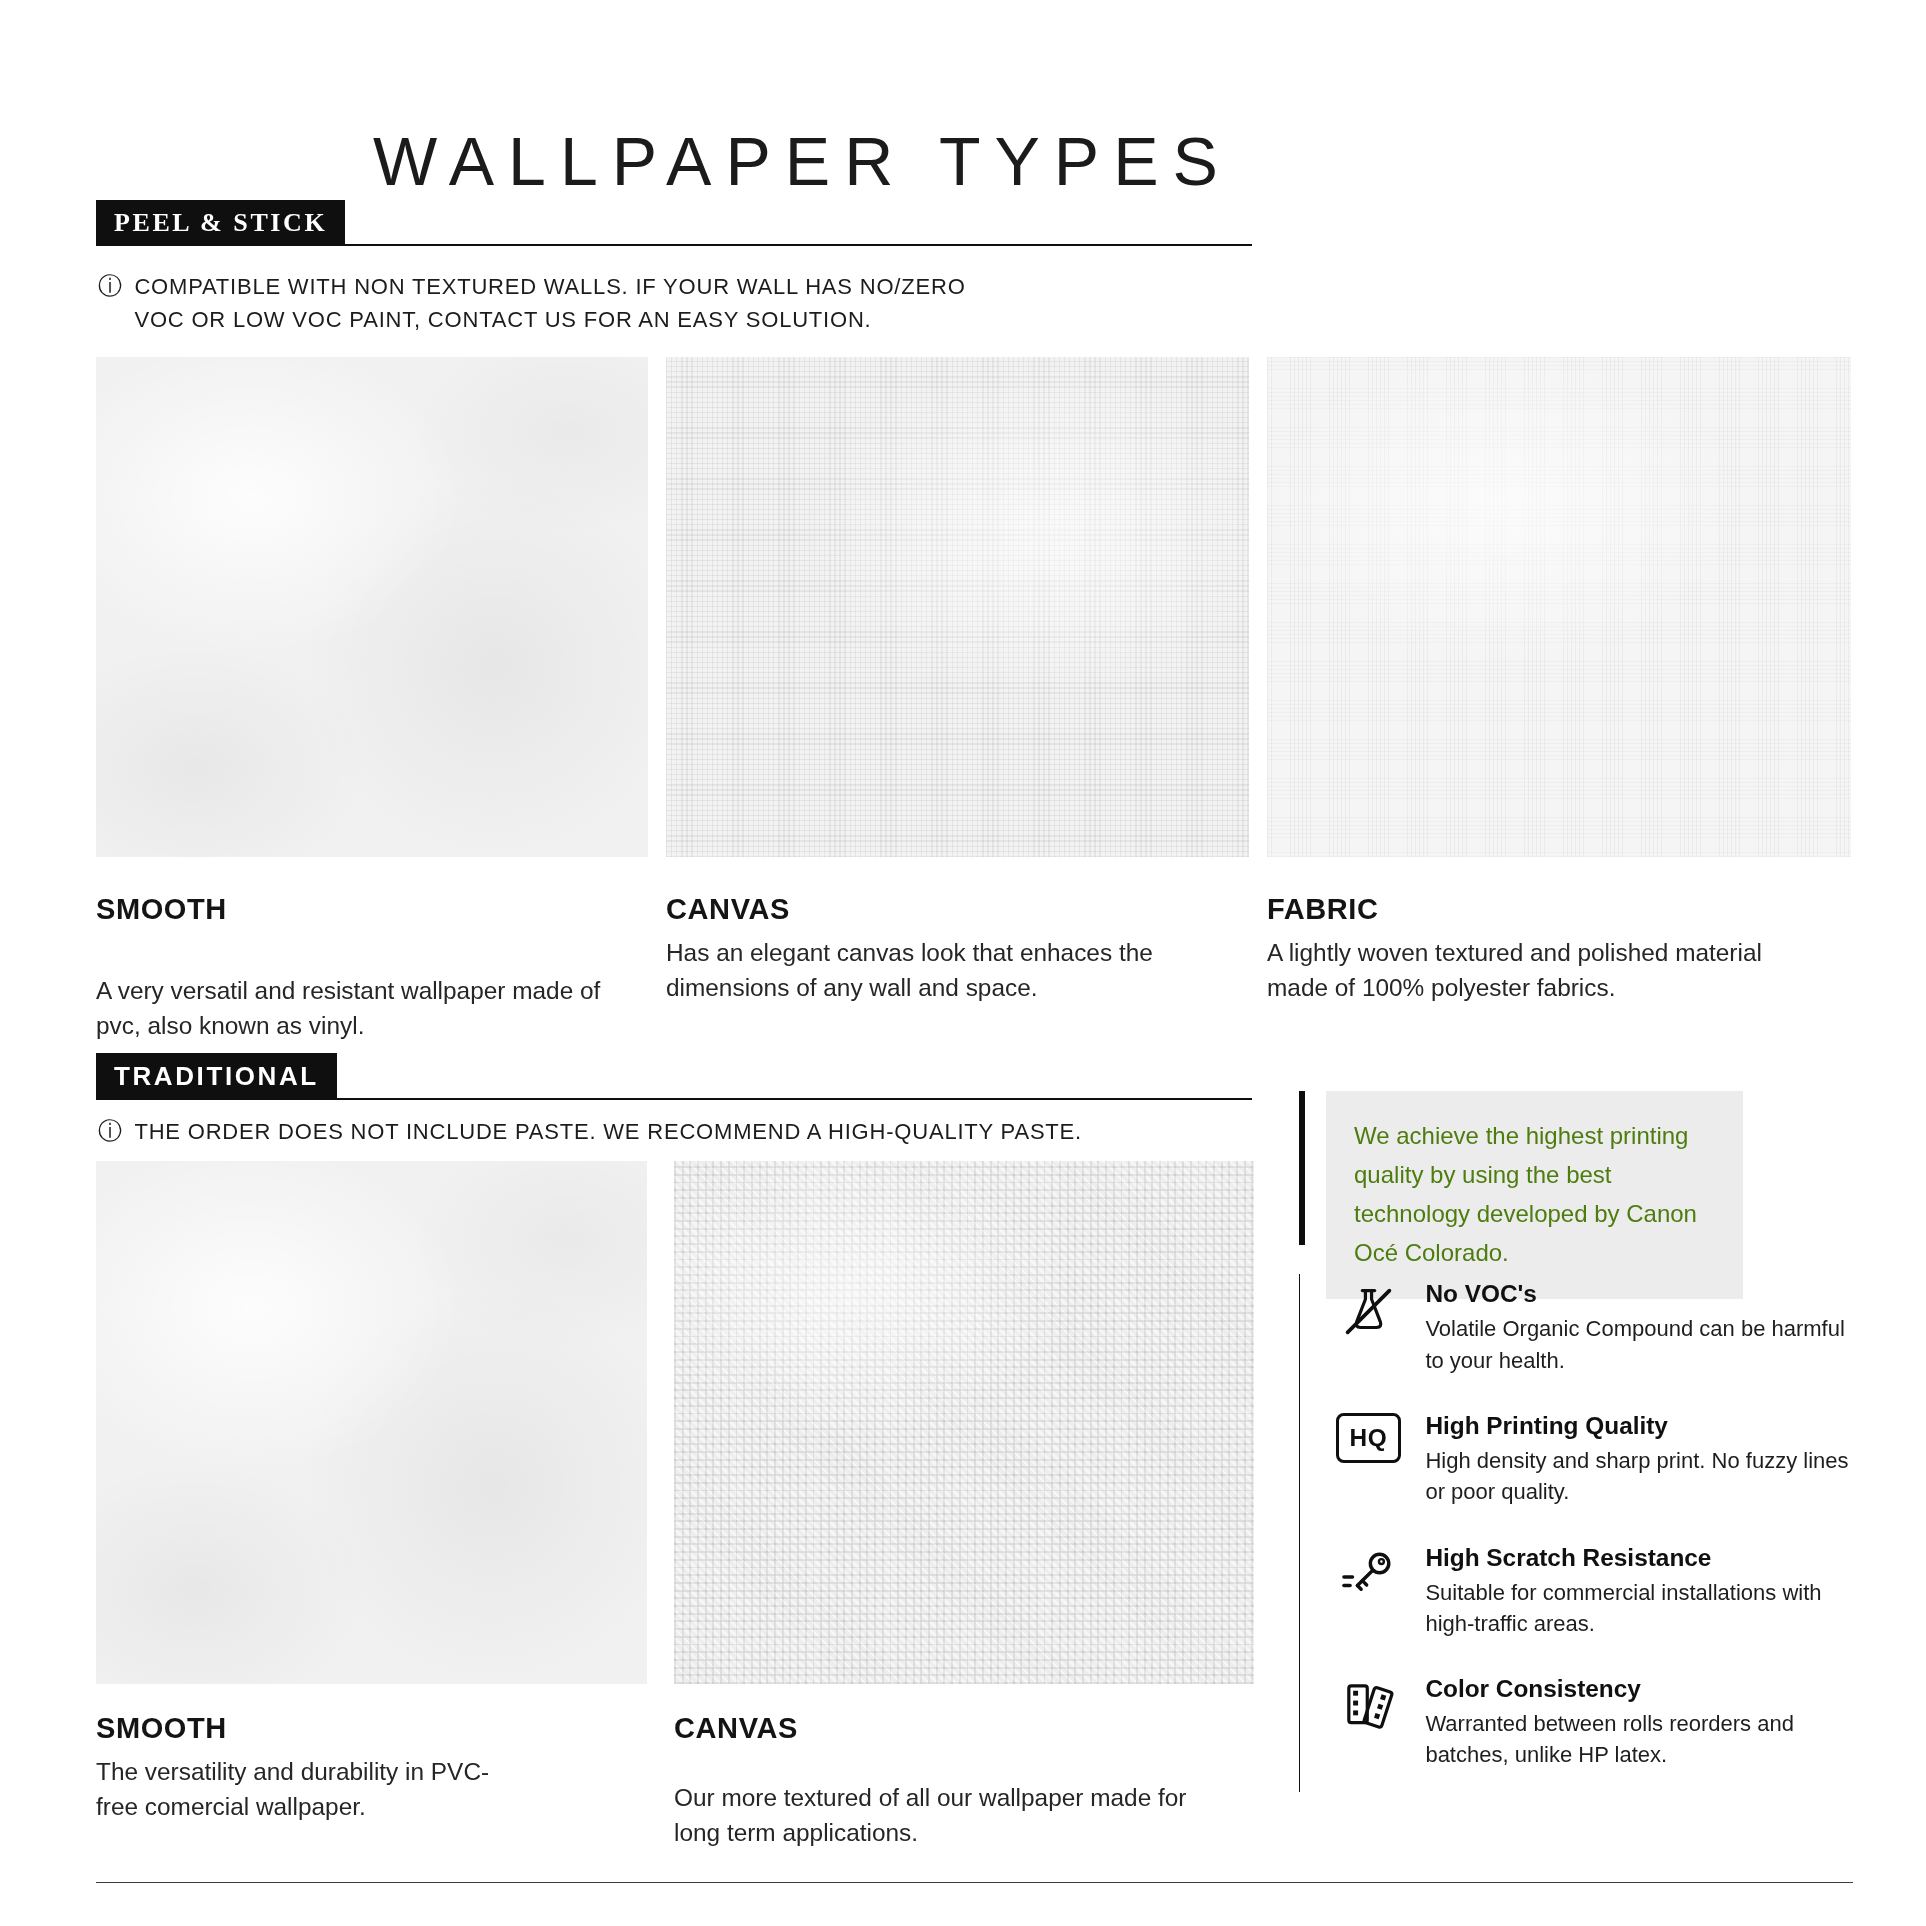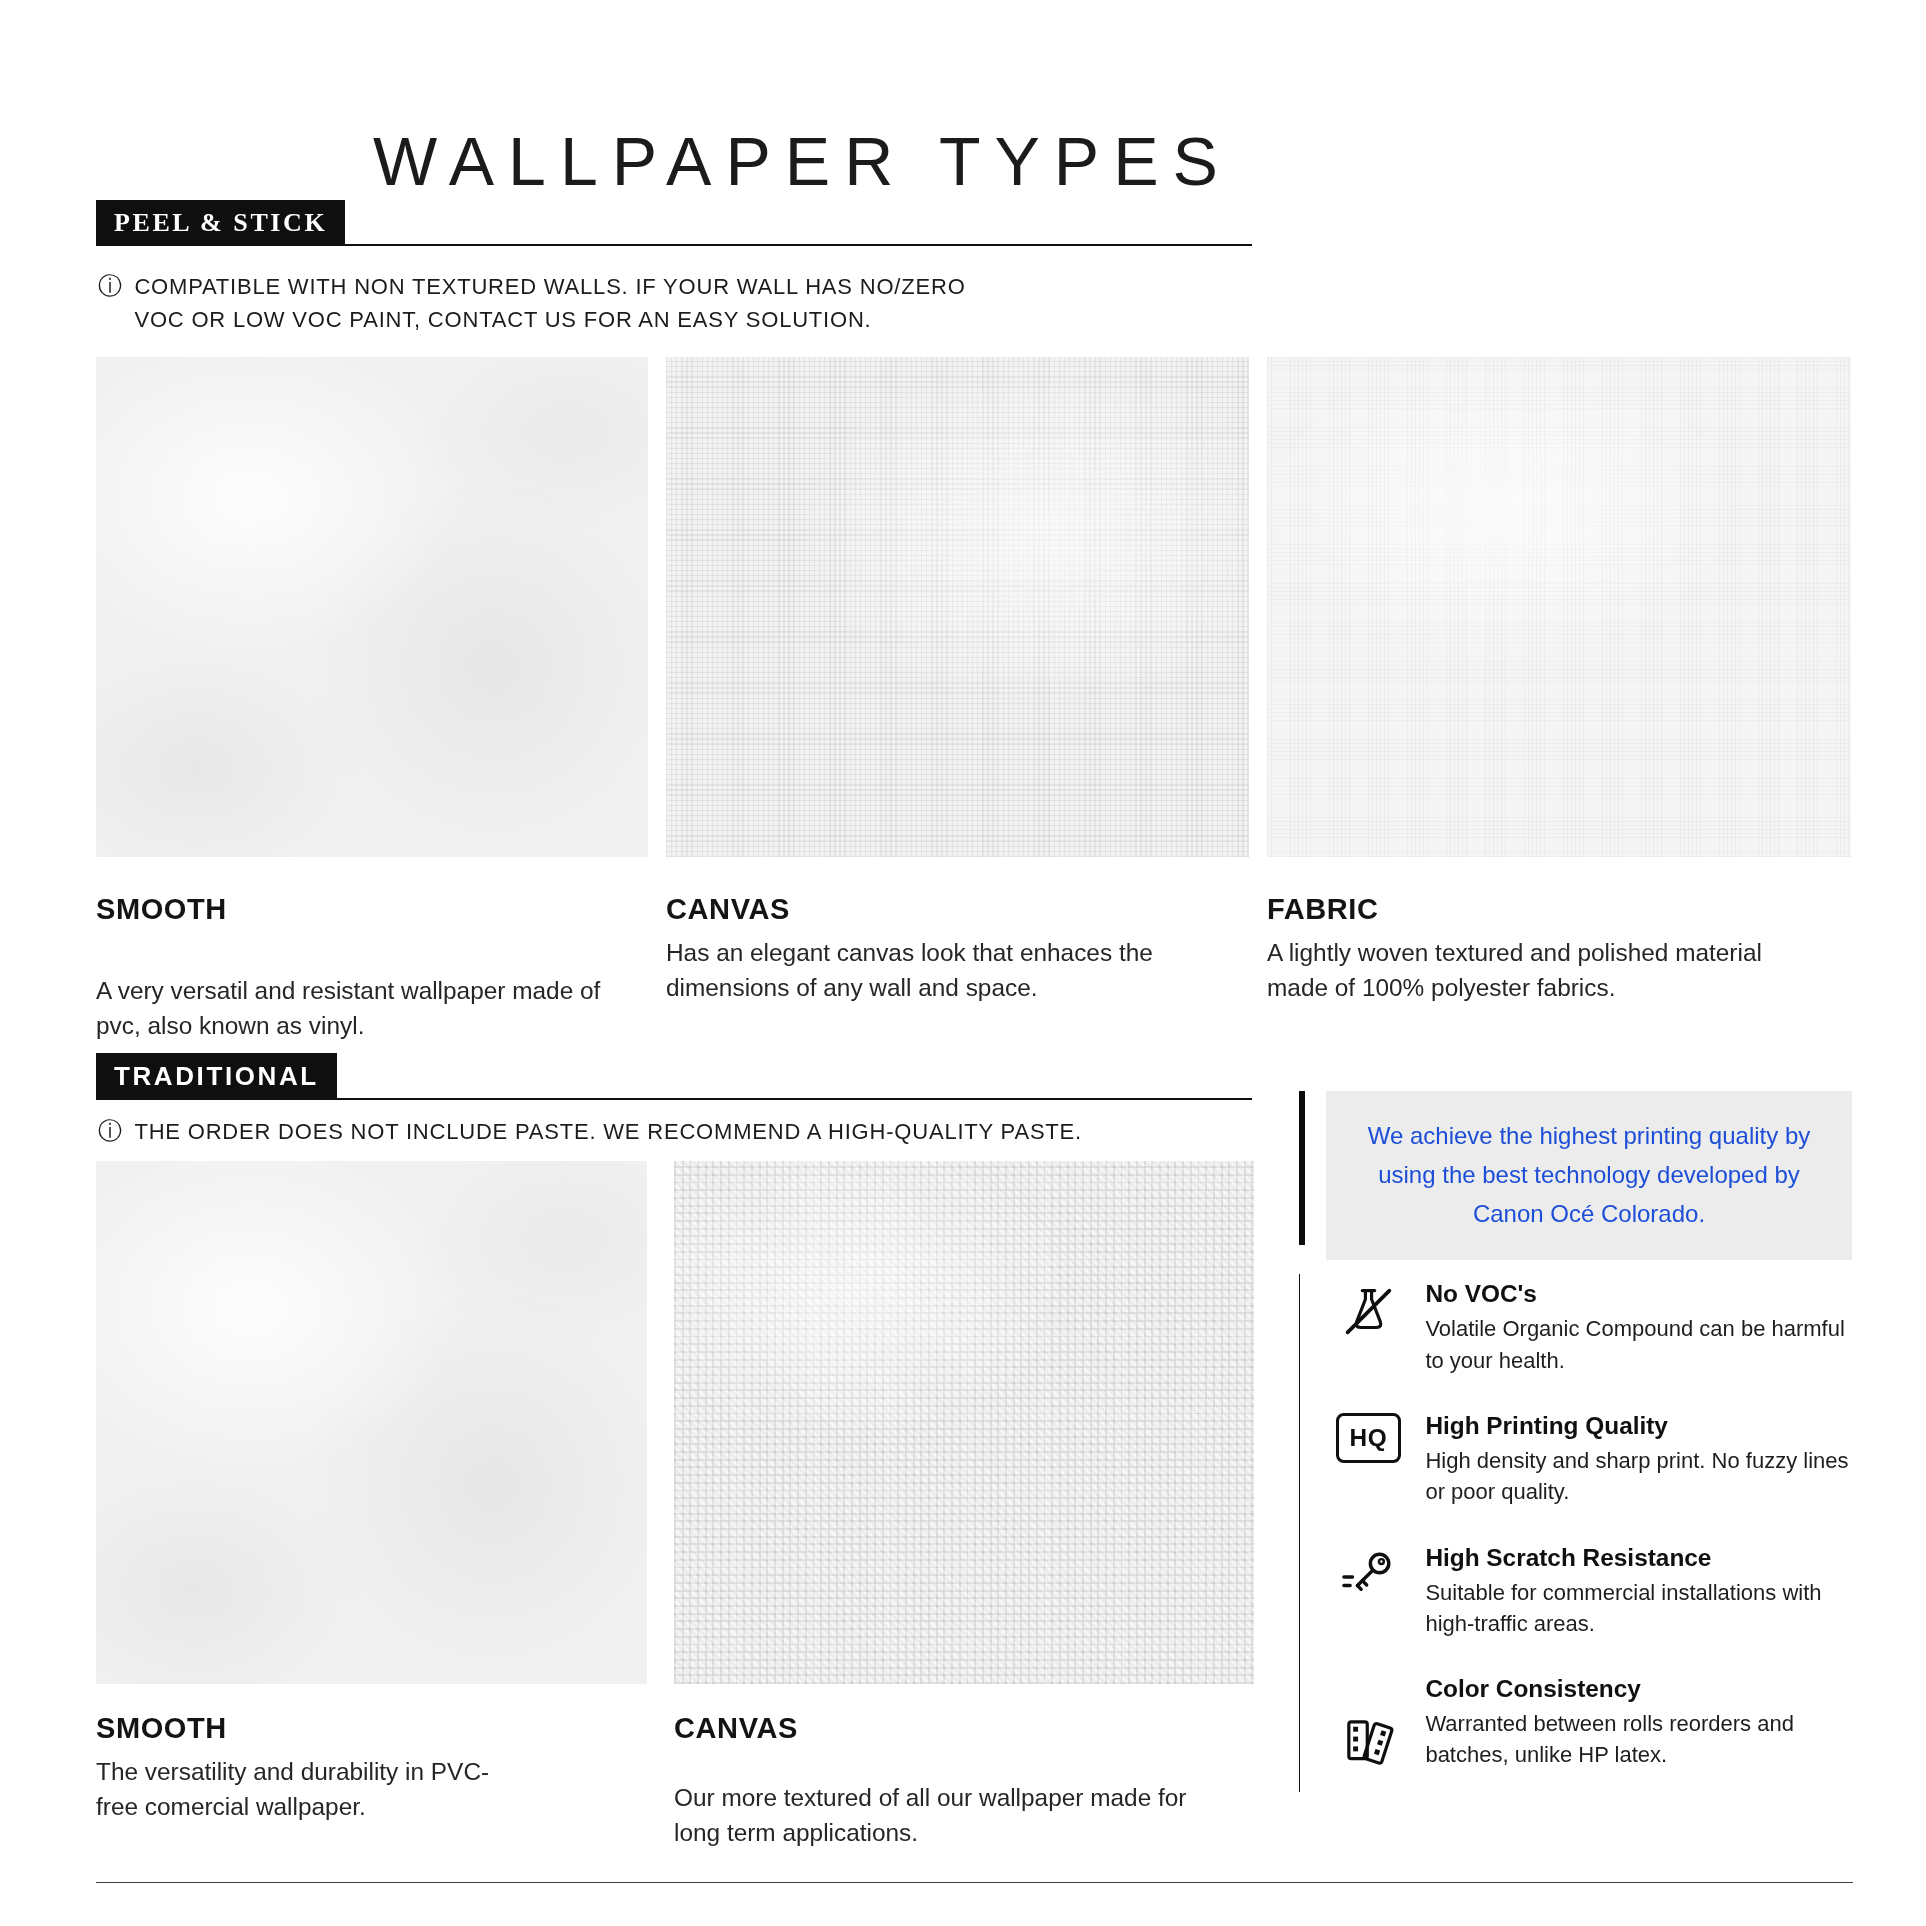--- a/index.html
+++ b/index.html
@@ -72,30 +72,30 @@
   }
 
   .swatch-name { margin-top:36px; font-size:29px; font-weight:700; letter-spacing:0.6px; color:#141414; }
   .row-2 .swatch-name { margin-top:28px; }
   .swatch-desc { margin-top:10.3px; font-size:24.4px; line-height:1.42; color:#262626; }
   .w-800 { max-width:514px;margin-top:48px; } .w-860 { max-width:559px; } .w-850 { max-width:549px; }
   .w-620 { max-width:411px; } .w-780 { max-width:514px;margin-top:36px; }
 
   .accent-bar { position:absolute; left:1299px; top:1091px; width:5.8px; height:154px; background:#0d0d0d; }
   .quality-box {
-    position:absolute; left:1326px; top:1091px; width:526px;
-    background:#ececec; padding:26px 28px; font-size:24px; line-height:1.62; color:#1d4ed8;text-align:center;
+    position:absolute; left:1326px; top:1091px; width:417px;
+    background:#ececec; padding:26px 28px; font-size:24px; line-height:1.62; color:#4d7c0f;
   }
 
   .features {
     position:absolute; left:1299px; top:1274px; width:560px;
     border-left:1.9px solid #0f0f0f; padding:6.4px 0 9px 36px;
   }
   .feature { display:flex; gap:24.4px; margin-bottom:36px; }
-  .feature:last-child { margin-bottom:12px;align-items:flex-end; }
+  .feature:last-child { margin-bottom:12px; }
   .feature-icon-col { width:65px; flex:0 0 65px; display:flex; justify-content:center; align-items:flex-start; padding-top:1.3px; }
   .feature-title { font-size:24.4px; font-weight:700; color:#101010; }
   .feature-desc { margin-top:5.1px; font-size:22px; line-height:1.42; color:#1e1e1e; max-width:424px; }
 
   .hq-box {
     width:73px; height:50px; border:3.9px solid #0f0f0f; border-radius:7.7px;
     display:flex; align-items:center; justify-content:center;
     font-weight:700; font-size:24.4px; letter-spacing:0.6px; color:#0f0f0f;
   }
   .icon-svg { display:block; }

